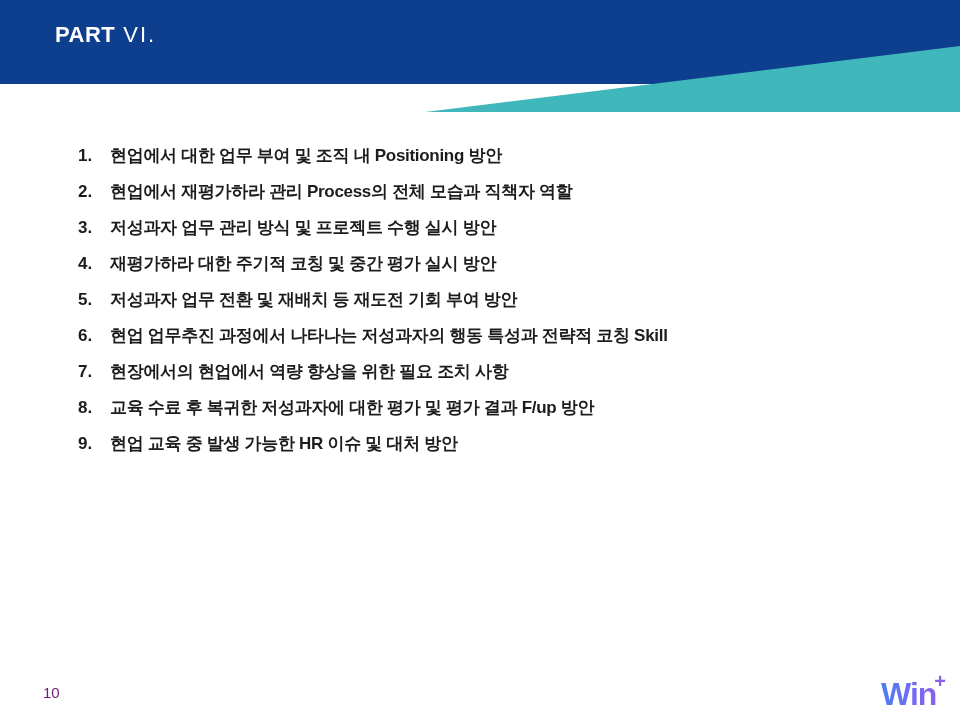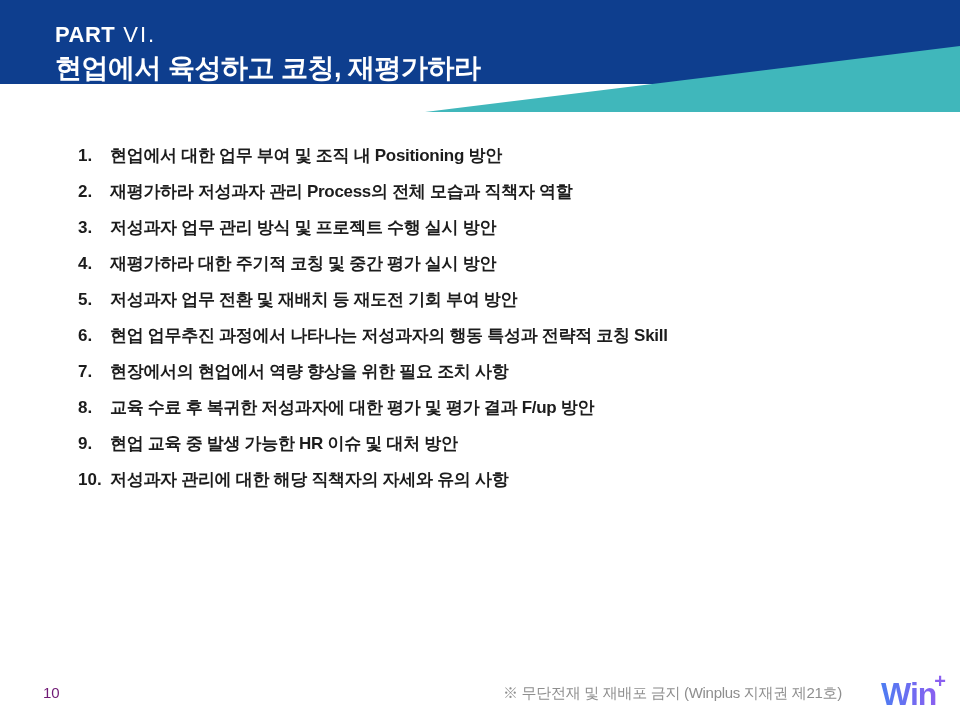--- a/index.html
+++ b/index.html
@@ -47,32 +47,31 @@
 <div class="slide">
 
   <div class="header">
     <svg class="wedge-svg" viewBox="0 0 960 112" preserveAspectRatio="none">
       <polygon points="425,112 960,46 960,112"></polygon>
     </svg>
     <div class="titles">
       <div class="part-line">
         <span class="part-word">PART</span><span class="part-numeral">VI.</span>
       </div>
-      <div class="slide-title">현업에서 육성하고 코칭, 재평가하라</div>
     </div>
   </div>
 
   <ol class="agenda">
     <li class="agenda-item">
       <span class="agenda-num">1.</span>
       <span class="agenda-text">현업에서 대한 업무 부여 및 조직 내 Positioning 방안</span>
     </li>
     <li class="agenda-item">
       <span class="agenda-num">2.</span>
-      <span class="agenda-text">재평가하라 저성과자 관리 Process의 전체 모습과 직책자 역할</span>
+      <span class="agenda-text">현업에서 재평가하라 관리 Process의 전체 모습과 직책자 역할</span>
     </li>
     <li class="agenda-item">
       <span class="agenda-num">3.</span>
       <span class="agenda-text">저성과자 업무 관리 방식 및 프로젝트 수행 실시 방안</span>
     </li>
     <li class="agenda-item">
       <span class="agenda-num">4.</span>
       <span class="agenda-text">재평가하라 대한 주기적 코칭 및 중간 평가 실시 방안</span>
     </li>
     <li class="agenda-item">
@@ -88,25 +87,20 @@
       <span class="agenda-text">현장에서의 현업에서 역량 향상을 위한 필요 조치 사항</span>
     </li>
     <li class="agenda-item">
       <span class="agenda-num">8.</span>
       <span class="agenda-text">교육 수료 후 복귀한 저성과자에 대한 평가 및 평가 결과 F/up 방안</span>
     </li>
     <li class="agenda-item">
       <span class="agenda-num">9.</span>
       <span class="agenda-text">현업 교육 중 발생 가능한 HR 이슈 및 대처 방안</span>
     </li>
-    <li class="agenda-item">
-      <span class="agenda-num">10.</span>
-      <span class="agenda-text">저성과자 관리에 대한 해당 직책자의 자세와 유의 사항</span>
-    </li>
   </ol>
 
   <span class="page-number">10</span>
-  <span class="copyright">※ 무단전재 및 재배포 금지 (Winplus 지재권 제21호)</span>
   <div class="logo">
     <span class="logo-text">Win</span><span class="logo-plus">+</span>
   </div>
 
 </div>
 
 </body></html>

